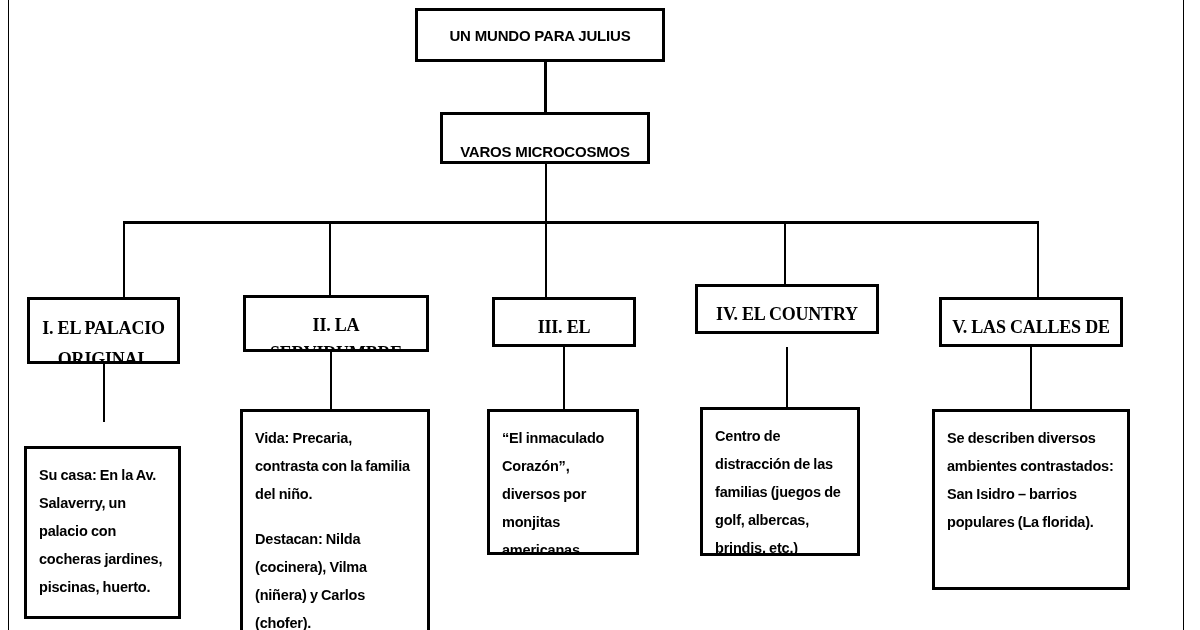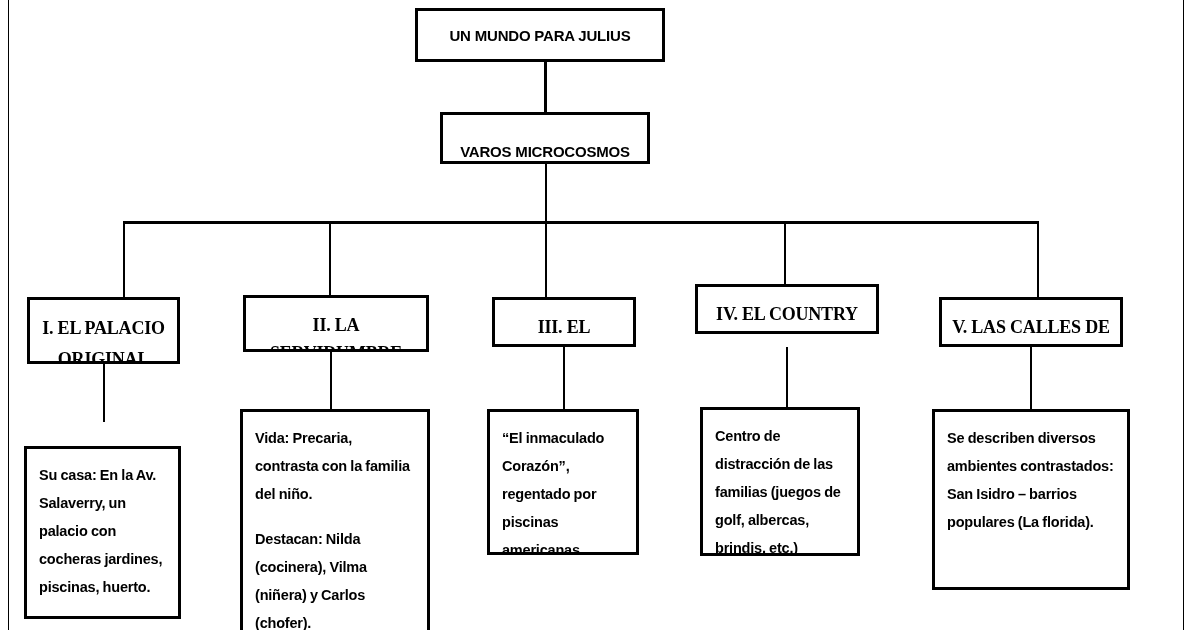--- a/index.html
+++ b/index.html
@@ -152,21 +152,21 @@
     <p>Su casa: En la Av. Salaverry, un palacio con cocheras jardines, piscinas, huerto.</p>
   </div>
 
   <div class="node detail" style="left:240px; top:409px; width:190px; height:230px;">
     <p>Vida: Precaria, contrasta con la familia del niño.</p>
     <p>Destacan: Nilda (cocinera), Vilma (niñera) y Carlos (chofer).</p>
 
   </div>
 
   <div class="node detail" style="left:487px; top:409px; width:152px; height:146px;">
-    <p>“El inmaculado Corazón”, regentado por piscinas americanas.</p>
+    <p>“El inmaculado Corazón”, diversos por monjitas americanas.</p>
   </div>
 
   <div class="node detail" style="left:700px; top:407px; width:160px; height:149px;">
     <p>Centro de distracción de las familias (juegos de golf, albercas, brindis, etc.)</p>
   </div>
 
   <div class="node detail" style="left:932px; top:409px; width:198px; height:181px;">
     <p>Se describen diversos ambientes contrastados: San Isidro – barrios populares (La florida).</p>
   </div>
 

